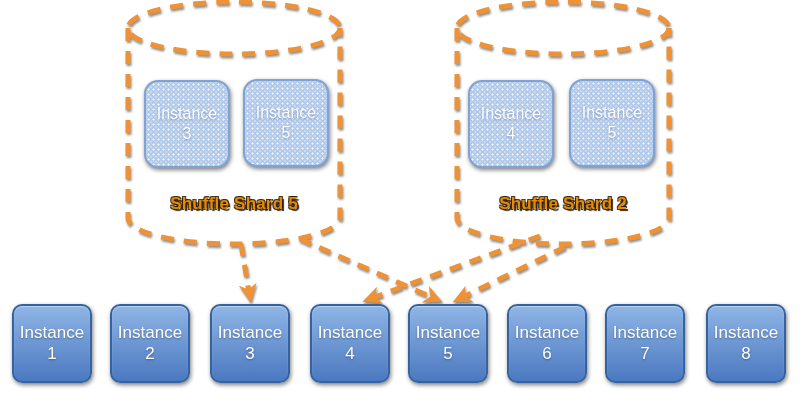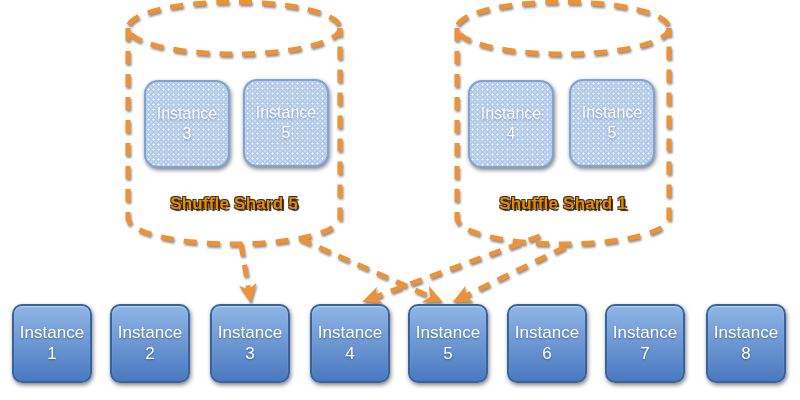--- a/index.html
+++ b/index.html
@@ -138,21 +138,21 @@
   <div class="sbox" style="left:468px;top:80px;">
     <span class="bname">Instance</span>
     <span class="bnum">4</span>
   </div>
   <div class="sbox" style="left:569px;top:79px;">
     <span class="bname">Instance</span>
     <span class="bnum">5</span>
   </div>
 
   <div class="shard-label" style="left:134px;top:194px;">Shuffle Shard 5</div>
-  <div class="shard-label" style="left:463px;top:194px;">Shuffle Shard 1</div>
+  <div class="shard-label" style="left:463px;top:194px;">Shuffle Shard 2</div>
 
   <div class="rbox" style="left:12px;">
     <span class="bname">Instance</span>
     <span class="bnum">1</span>
   </div>
   <div class="rbox" style="left:110px;">
     <span class="bname">Instance</span>
     <span class="bnum">2</span>
   </div>
   <div class="rbox" style="left:210px;">

